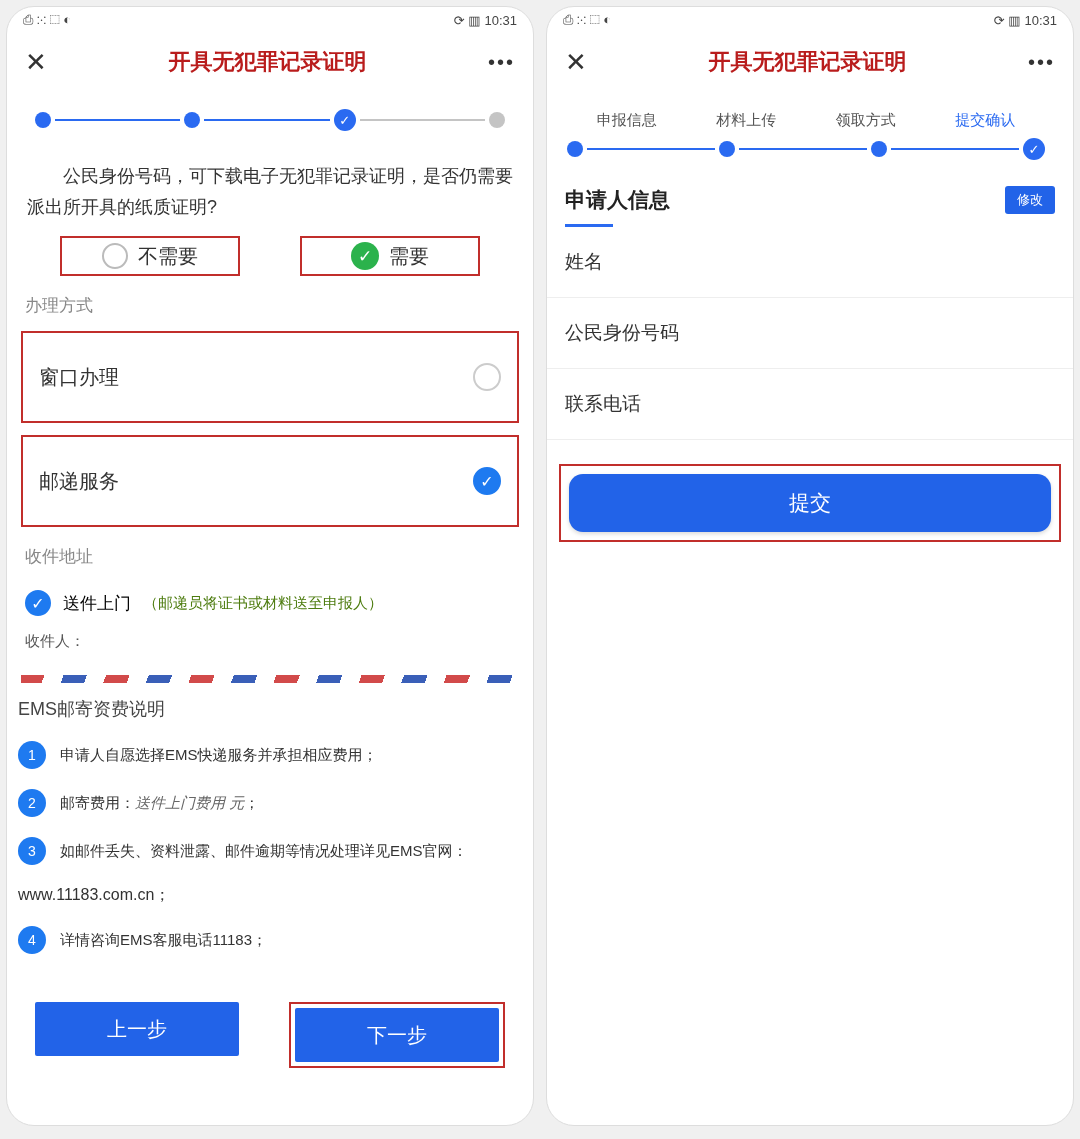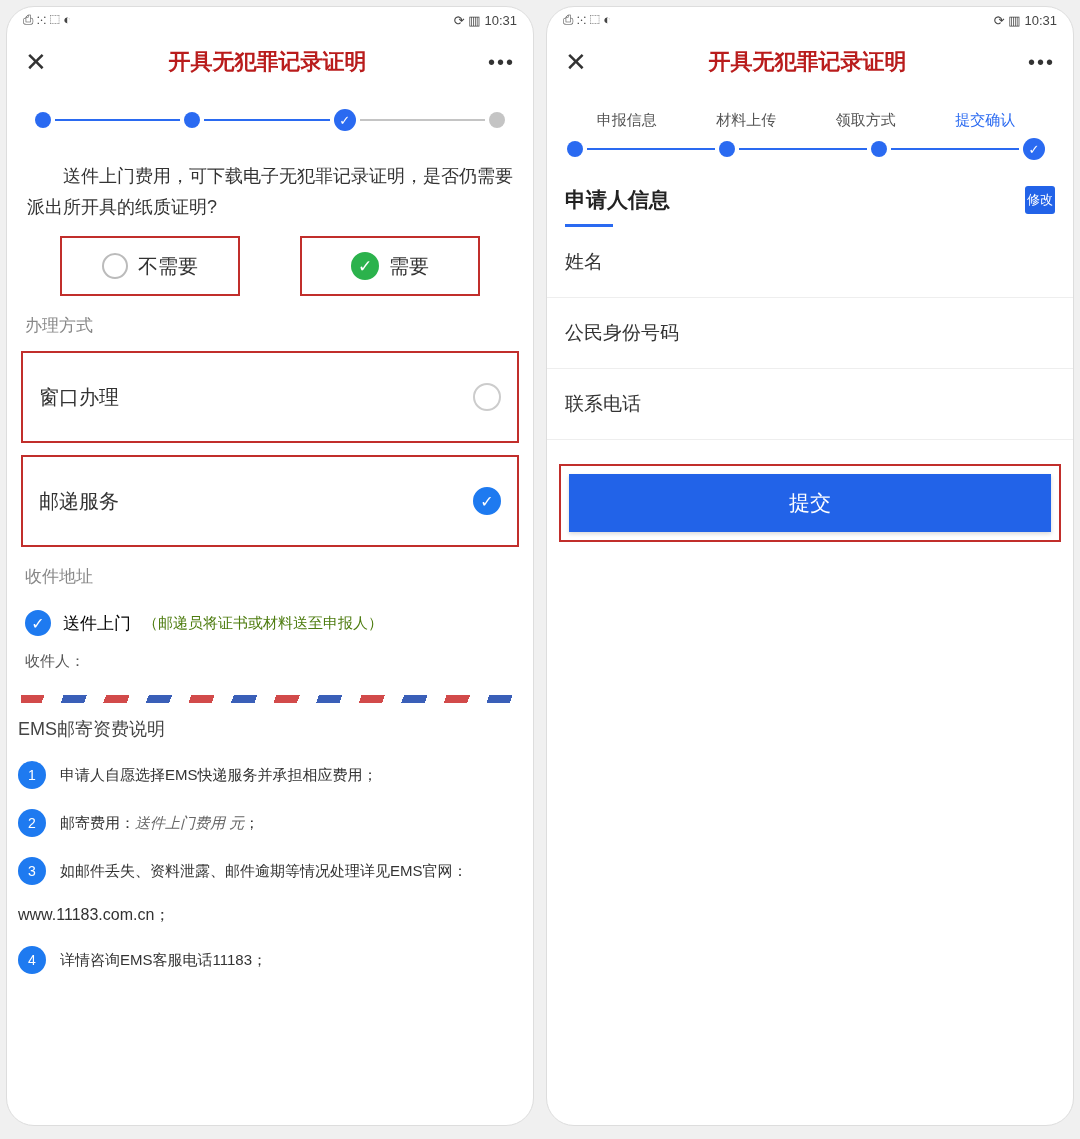--- a/index.html
+++ b/index.html
@@ -62,21 +62,21 @@
   .prompt {
     font-size: 18px;
     color: #333;
     line-height: 1.7;
     padding: 16px 20px 14px 20px;
     text-indent: 2em;
   }
   .red-box { border: 2px solid #c12e2b; }
   .choice-row { display: flex; gap: 60px; padding: 0 28px 6px 28px; justify-content: center; }
   .choice {
-    width: 180px; height: 60px;
+    width: 180px; height: 40px;
     display: flex; align-items: center; justify-content: center; gap: 10px;
     font-size: 20px; color: #333;
   }
   .radio-circle {
     width: 26px; height: 26px; border-radius: 50%;
     border: 2px solid #bbb; flex-shrink: 0;
   }
   .radio-check {
     width: 28px; height: 28px; border-radius: 50%;
     background: #2bb24c; color: #fff;
@@ -142,32 +142,32 @@
   .info-header {
     display: flex; align-items: center; justify-content: space-between;
     padding: 16px 18px 4px 18px;
   }
   .info-title { font-size: 21px; font-weight: 700; color: #222; }
   .info-title-underline {
     width: 48px; height: 3px; background: #2a6af1; margin: 6px 0 0 18px;
   }
   .edit-btn {
     background: #2263e8; color: #fff; font-size: 13px;
-    padding: 5px 2px; border-radius: 3px; cursor: pointer;
+    padding: 5px 12px; border-radius: 3px; cursor: pointer;
   }
   .field-row {
     padding: 22px 18px; font-size: 19px; color: #333;
     border-bottom: 1px solid #eee;
   }
   .submit-wrap { padding: 24px 12px; }
   .submit-red { border: 2px solid #c12e2b; padding: 8px; }
   .submit-btn {
     height: 58px; background: #2263e8; color: #fff;
     font-size: 21px; display: flex; align-items: center; justify-content: center;
-    border-radius: 0; cursor: pointer;
+    border-radius: 14px; cursor: pointer;
     box-shadow: 0 2px 4px rgba(0,0,0,.15);
   }
   .italic { font-style: italic; color: #666; }
 </style>
 </head>
 <body>
 
 <div class="phone">
   <div class="status-bar">
     <span class="status-icons">⎙ ⁙ ⬚ ◐</span>
@@ -186,21 +186,21 @@
     <div class="stepper">
       <span class="dot"></span>
       <span class="line"></span>
       <span class="dot"></span>
       <span class="line"></span>
       <span class="dot check">✓</span>
       <span class="line gray"></span>
       <span class="dot gray"></span>
     </div>
 
-    <div class="prompt" style="text-indent:2em;">送件上门费用，可下载电子无犯罪记录证明，是否仍需要派出所开具的纸质证明?</div>
+    <div class="prompt" style="text-indent:2em;">公民身份号码，可下载电子无犯罪记录证明，是否仍需要派出所开具的纸质证明?</div>
 
     <div class="choice-row">
       <div class="choice red-box">
         <span class="radio-circle"></span>
         <span>不需要</span>
       </div>
       <div class="choice red-box">
         <span class="radio-check">✓</span>
         <span>需要</span>
       </div>
@@ -241,20 +241,26 @@
         <span class="num-badge">3</span>
         <span>如邮件丢失、资料泄露、邮件逾期等情况处理详见EMS官网：</span>
       </div>
       <div class="ems-url">www.11183.com.cn；</div>
       <div class="ems-item">
         <span class="num-badge">4</span>
         <span>详情咨询EMS客服电话11183；</span>
       </div>
     </div>
 
+    <div class="bottom-bar">
+      <div class="btn">上一步</div>
+      <div class="btn-wrap-red">
+        <div class="btn">下一步</div>
+      </div>
+    </div>
   </div>
 </div>
 
 <div class="phone">
   <div class="status-bar">
     <span class="status-icons">⎙ ⁙ ⬚ ◐</span>
     <span class="status-icons">
       <span>⟳ ▥</span>
       <span>10:31</span>
     </span>

